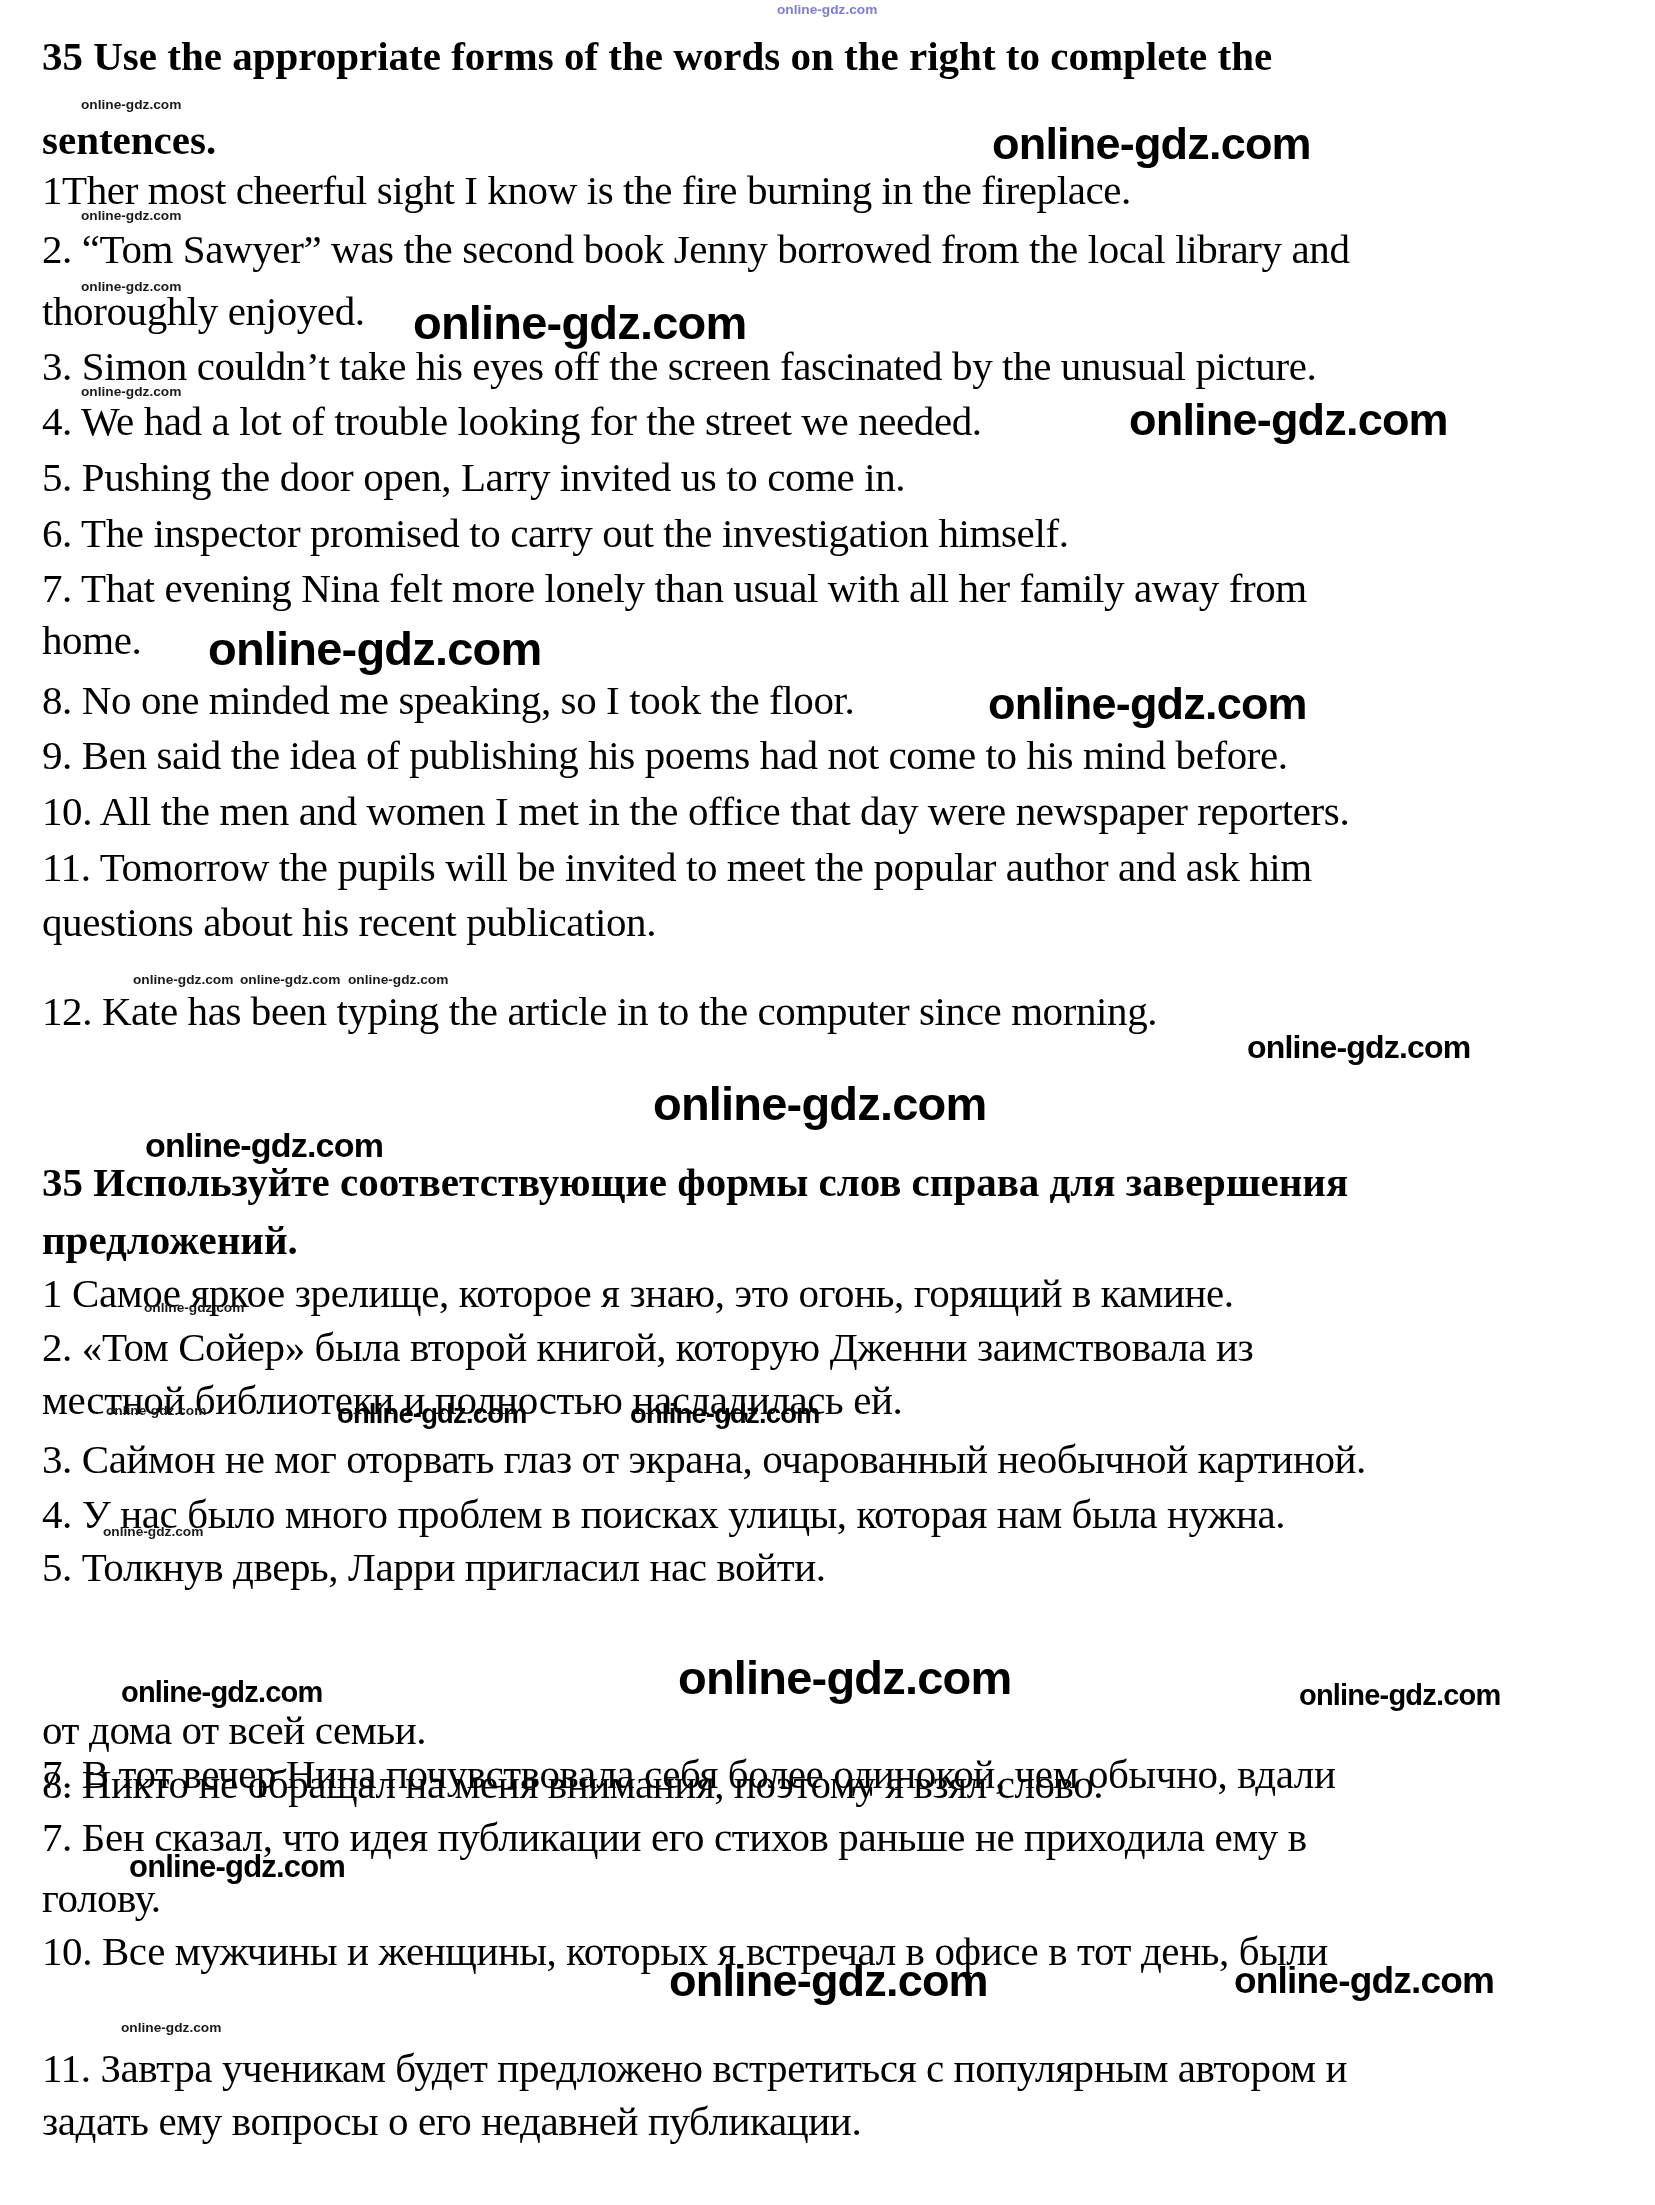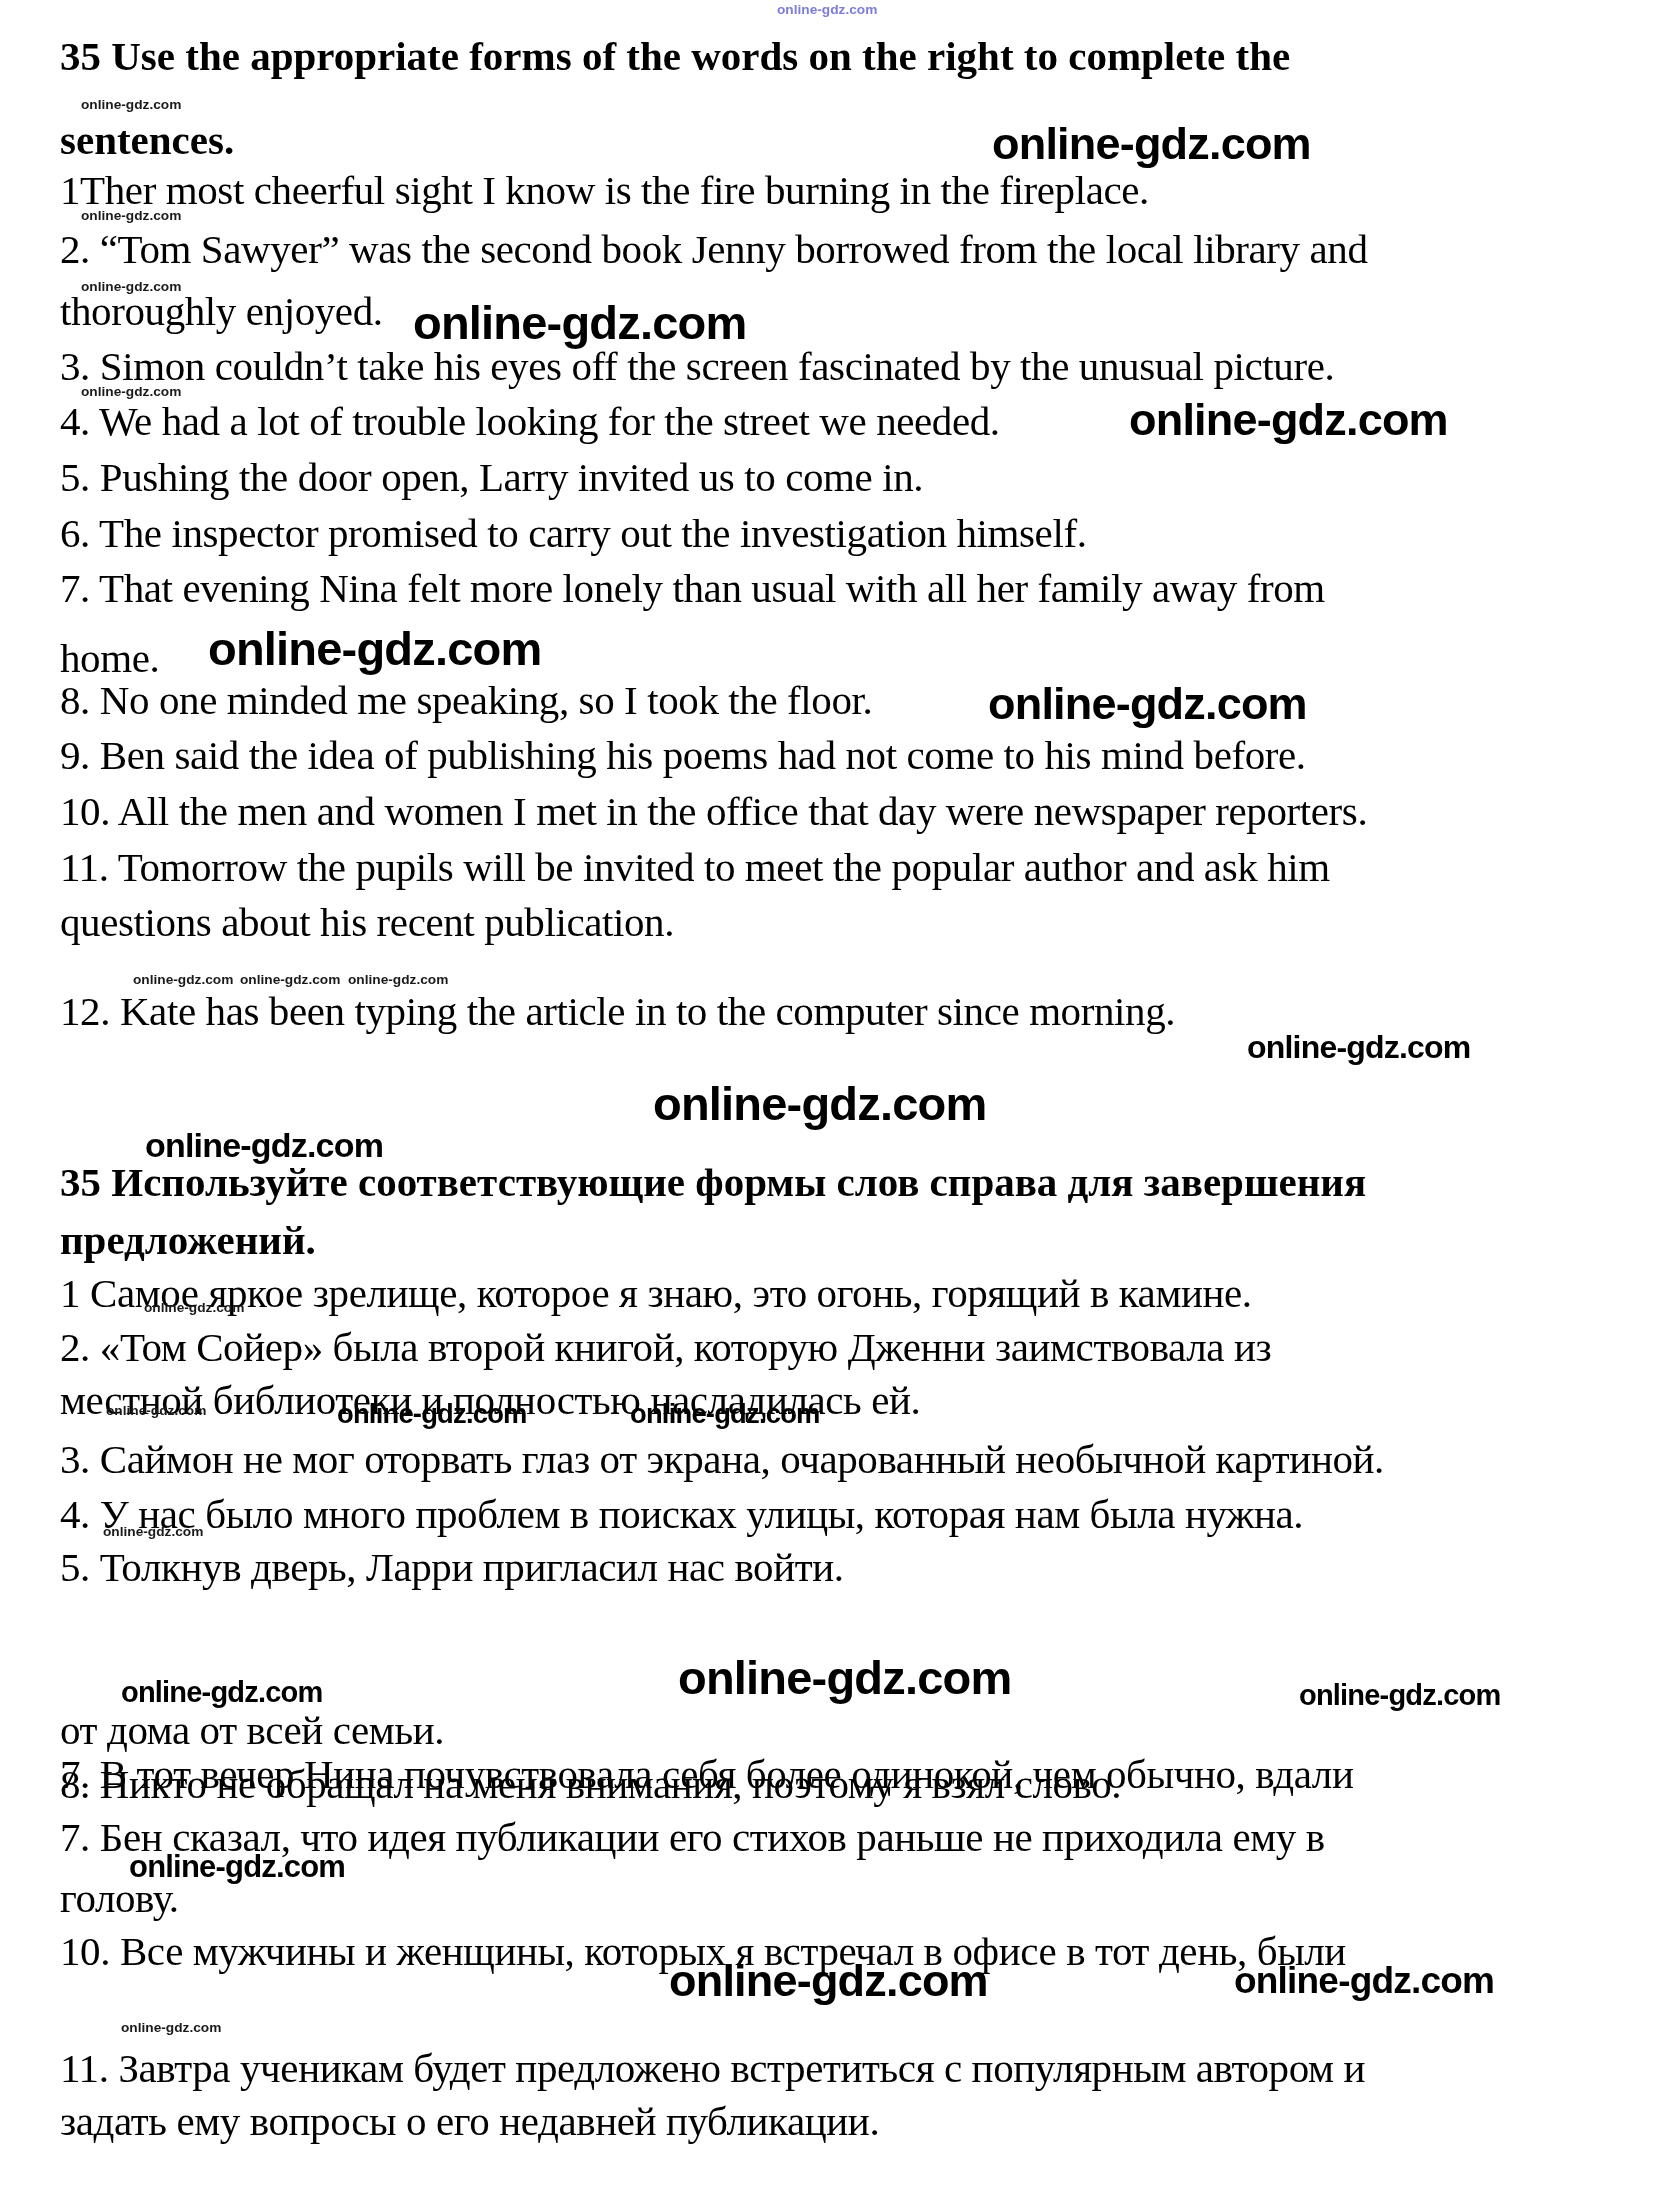--- a/index.html
+++ b/index.html
@@ -1,40 +1,40 @@
 <!DOCTYPE html>
 <html style="font-size:13px"><head>
 <meta charset="utf-8">
 <style>
   html,body{margin:0;padding:0;background:#ffffff;}
   #page{position:relative;width:1656px;height:2205px;background:#ffffff;overflow:hidden;}
 
   
   .ln{position:absolute;left:42px;font-family:"Liberation Serif",serif;font-size:41px;
-      line-height:1.08;color:#000;white-space:nowrap;letter-spacing:-0.4px;margin-left:18px;}
+      line-height:1.08;color:#000;white-space:nowrap;letter-spacing:-0.4px;}
   .bold{font-weight:bold;letter-spacing:0;}
 
   
   .wm{position:absolute;font-family:"Liberation Sans",sans-serif;color:#000;
       white-space:nowrap;letter-spacing:-0.8px;}
   .wm-blue{font-size:13.7px;font-weight:700;color:#7d7dd8;letter-spacing:0;}
   .wm-sm{font-size:13.7px;font-weight:700;color:#1a1a1a;letter-spacing:0;}
   .wm-md34{font-size:27.4px;font-weight:600;}
   .wm-md36{font-size:29px;font-weight:600;}
   .wm-md38{font-size:31px;font-weight:600;}
   .wm-md40{font-size:32px;font-weight:600;}
   .wm-md42{font-size:34px;font-weight:600;}
   .wm-md46{font-size:37px;font-weight:600;}
   .wm-lg56{font-size:45px;font-weight:600;}
   .wm-lg58{font-size:47px;font-weight:600;}
 
   
   .eT1{top:34px}.eT2{top:118px}
   .e0{top:168px}.e1{top:227px}.e2{top:289px}.e3{top:344px}.e4{top:399px}
-  .e5{top:455px}.e6{top:511px}.e7{top:566px}.e8{top:636px}.e9{top:678px}
+  .e5{top:455px}.e6{top:511px}.e7{top:566px}.e8{top:618px}.e9{top:678px}
   .e10{top:733px}.e11{top:789px}.e12{top:845px}.e13{top:900px}.e14{top:989px}
 
   
   .rT1{top:1160px}.rT2{top:1218px}
   .r0{top:1271px}.r1{top:1325px}.r2{top:1378px}.r3{top:1437px}.r4{top:1492px}
   .r5{top:1545px}.r6{top:1599px}.r7{top:1752px}.r8{top:1708px}.r9{top:1762px}
   .r10{top:1815px}.r11{top:1876px}.r12{top:1929px}.r13{top:1984px}.r14{top:2046px}
   .r15{top:2099px}
 
   

